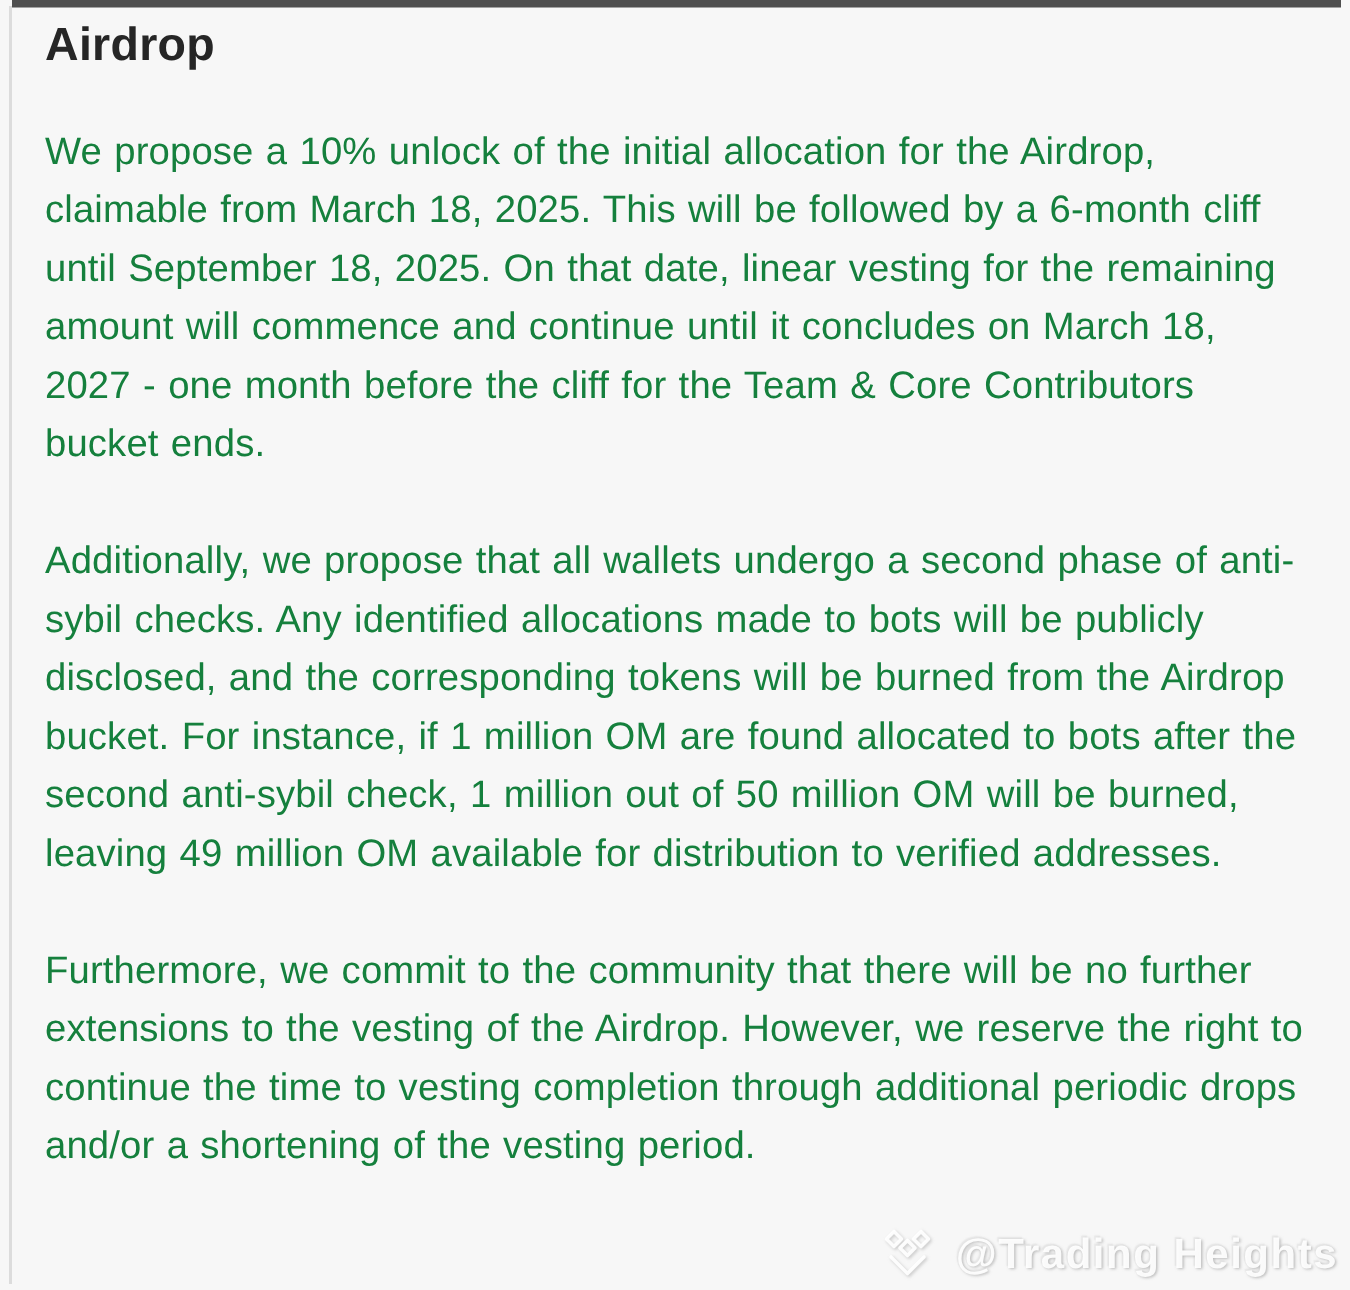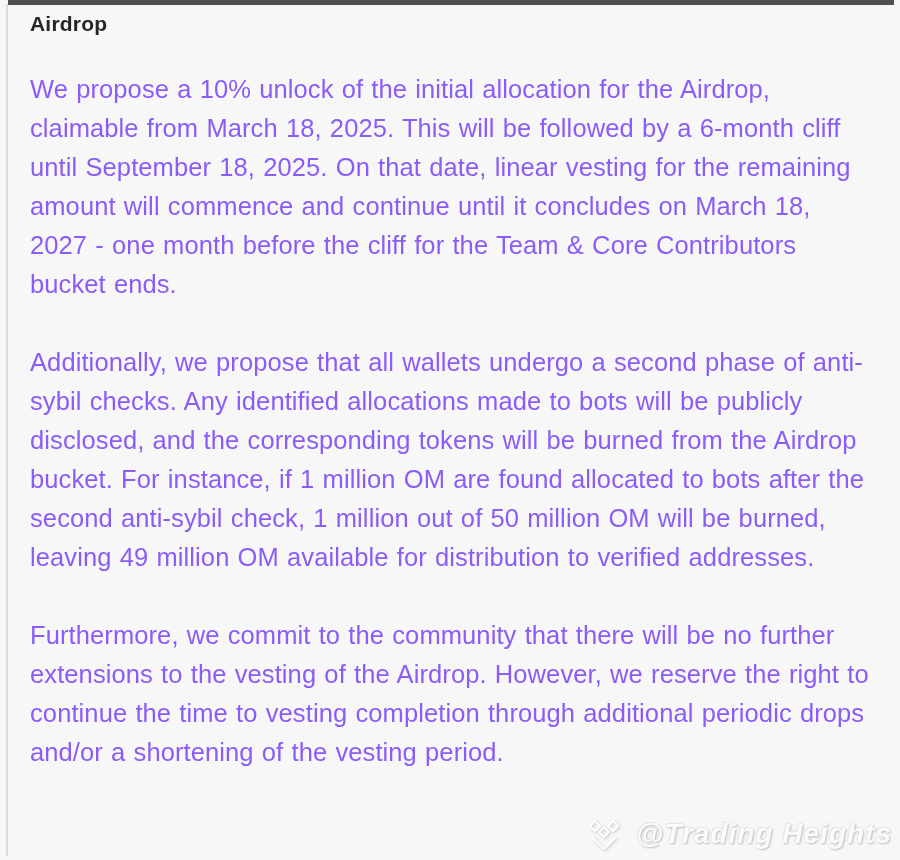--- a/index.html
+++ b/index.html
@@ -32,42 +32,42 @@
     height: 852px;
     background: #dcdcdc;
   }
   .content {
     position: absolute;
     top: 12px;
     left: 30px;
     width: 842px;
   }
   .heading {
-    font-size: 21px;
+    font-size: 31px;
     font-weight: bold;
     color: #262626;
     letter-spacing: 0.2px;
     margin: 0 0 34px 0;
   }
   .para {
     font-size: 25.5px;
     line-height: 39px;
-    color: #8b5cf6;
+    color: #15803d;
     letter-spacing: 0.1px;
     margin: 0 0 39px 0;
     word-spacing: 1px;
   }
   .watermark {
     position: absolute;
     right: 8px;
     bottom: 6px;
     display: flex;
+    align-items: center;
     gap: 12px;
     user-select: none;
-    font-style: italic;
   }
   .watermark .wm-text {
     font-size: 28px;
     font-weight: bold;
     letter-spacing: 1px;
     color: rgba(255, 255, 255, 0.92);
     text-shadow: 1px 1px 2px rgba(140, 140, 140, 0.55),
                  -1px -1px 1px rgba(200, 200, 200, 0.35);
   }
   .watermark .wm-icon {

